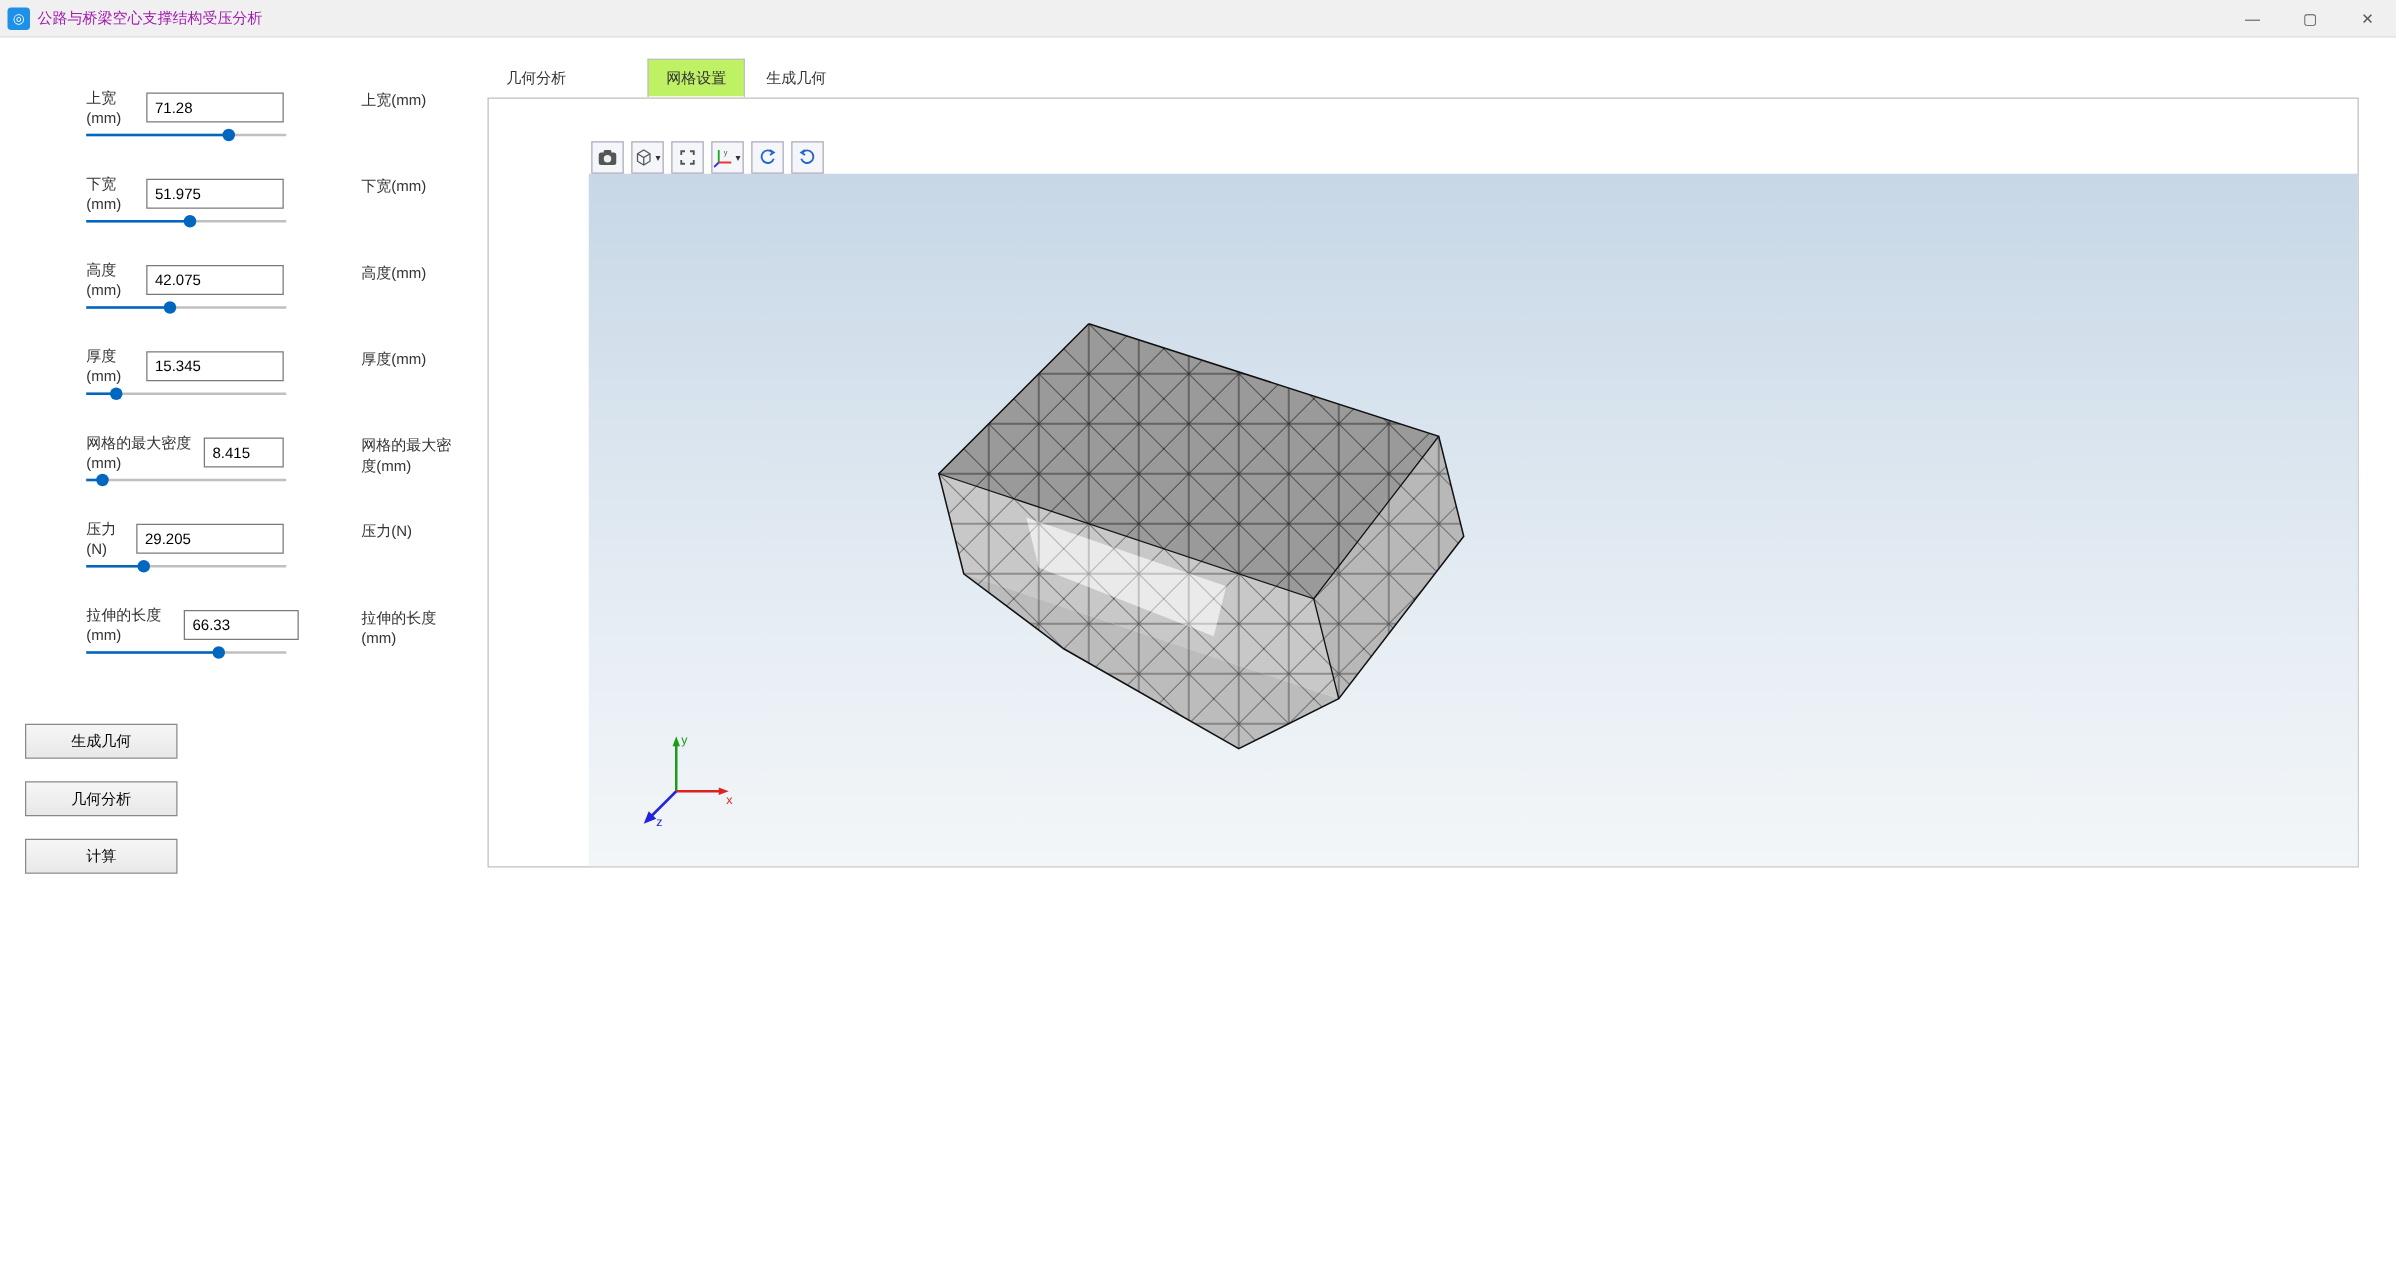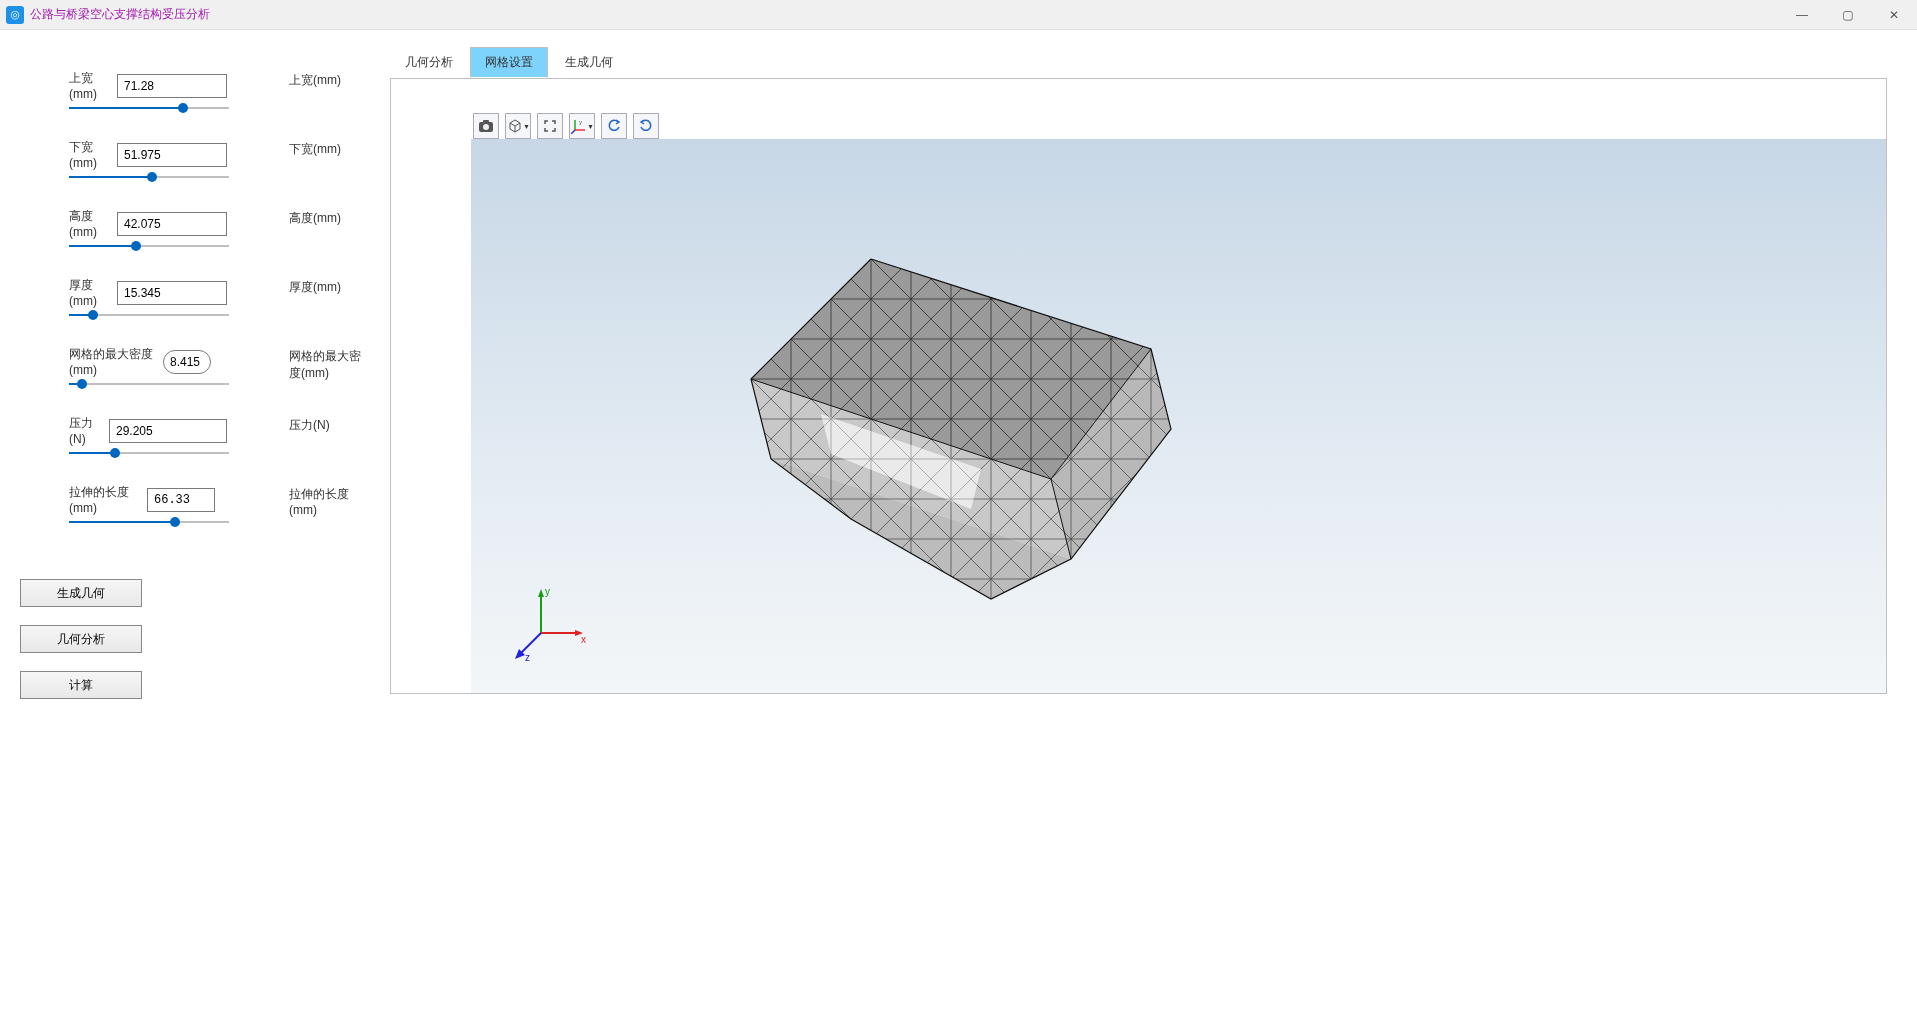--- a/index.html
+++ b/index.html
@@ -130,21 +130,22 @@
 .tab {
   padding: 6px 14px;
   font-size: 12px;
   color: #333;
   border: 1px solid transparent;
   cursor: pointer;
 }
 .tab.active {
   border: 1px solid #c0c0c0;
   border-bottom: 1px solid #fff;
-  background: #7dd3fc;
+  background: #bef264;
+  margin-left: 48px;
 }
 .viewport-frame {
   border: 1px solid #c0c0c0;
   height: 616px;
   background: #fff;
   position: relative;
   padding: 30px 40px;
 }
 .vp-toolbar {
   position: absolute;
@@ -255,21 +256,21 @@
             <div class="slider" style="width: 160px;">
               <div class="track"></div>
               <div class="fill" style="width: 15%;"></div>
               <div class="thumb" style="left: 15%;"></div>
             </div>
           </div>
         </div>
         <div class="param-block" style="margin-bottom: 4px;">
           <div class="param-flex">
             <span class="lbl" style="width: 94px;">网格的最大密度(mm)</span>
-            <input type="text" value="8.415" style="width: 48px; border-radius: 12px;">
+            <input type="text" value="8.415" style="width: 64px;">
           </div>
           <span class="rlabel" style="left: 220px;">网格的最大密度(mm)</span>
           <div class="slider-wrap">
             <div class="slider" style="width: 160px;">
               <div class="track"></div>
               <div class="fill" style="width: 8%;"></div>
               <div class="thumb" style="left: 8%;"></div>
             </div>
           </div>
         </div>
@@ -283,21 +284,21 @@
             <div class="slider" style="width: 160px;">
               <div class="track"></div>
               <div class="fill" style="width: 29%;"></div>
               <div class="thumb" style="left: 29%;"></div>
             </div>
           </div>
         </div>
         <div class="param-block" style="margin-bottom: 4px;">
           <div class="param-flex">
             <span class="lbl" style="width: 78px;">拉伸的长度(mm)</span>
-            <input type="text" value="66.33" style="width: 68px; font-family: Liberation Mono, monospace;">
+            <input type="text" value="66.33" style="width: 92px;">
           </div>
           <span class="rlabel" style="left: 220px;">拉伸的长度(mm)</span>
           <div class="slider-wrap">
             <div class="slider" style="width: 160px;">
               <div class="track"></div>
               <div class="fill" style="width: 66%;"></div>
               <div class="thumb" style="left: 66%;"></div>
             </div>
           </div>
         </div>

